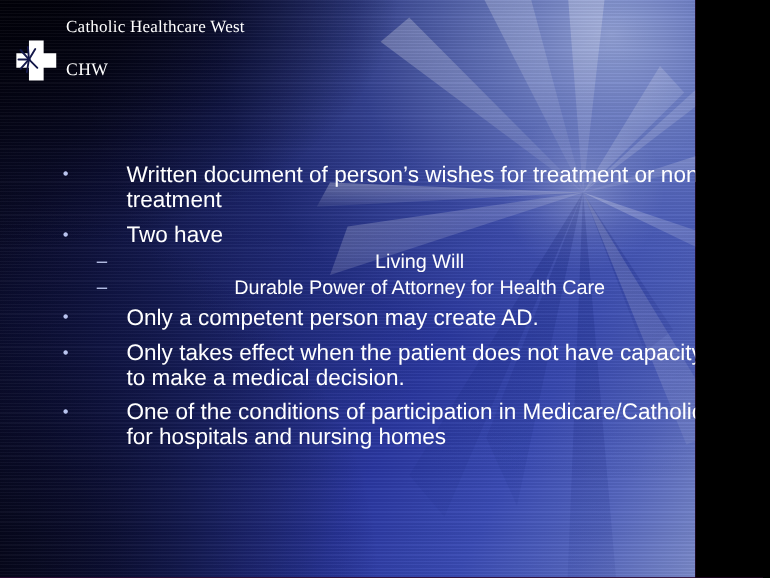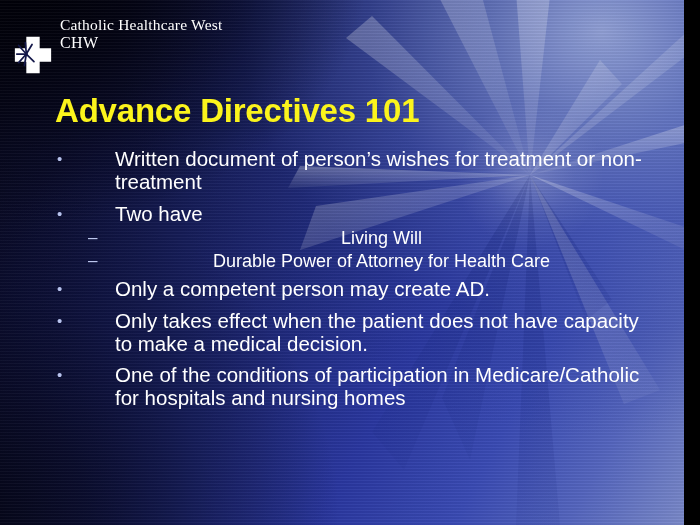--- a/index.html
+++ b/index.html
@@ -2,21 +2,21 @@
 <html><head>
 <meta charset="utf-8">
 <style>
   html, body {
     margin: 0;
     padding: 0;
     background: #000;
   }
   #slide {
     position: relative;
-    width: 684px;
+    width: 632px;
     height: 525px;
     overflow: hidden;
     font-family: "Liberation Sans", sans-serif;
     background: #701a75;
   }
 
   
   .bg-base {
     position: absolute;
     inset: 0;
@@ -105,21 +105,21 @@
     letter-spacing: 0.2px;
     line-height: 1.1;
     white-space: nowrap;
   }
   .logo-line2 {
     font-family: "Liberation Serif", serif;
     font-size: 16px;
     color: #ffffff;
     letter-spacing: 0.4px;
     line-height: 1.25;
-    margin-top: 0;
+    margin-top: 21px;
   }
 
   
   .title {
     position: absolute;
     left: 55px;
     top: 92px;
     font-size: 33px;
     font-weight: bold;
     color: #fbf41c;
@@ -254,21 +254,20 @@
         <line x1="15" y1="21" x2="23" y2="29"></line>
       </g>
       <circle cx="15" cy="21" r="1.6" fill="#14184a"></circle>
     </svg>
     <div class="logo-words">
       <div class="logo-line1">Catholic Healthcare West</div>
       <div class="logo-line2">CHW</div>
     </div>
   </div>
 
-  <div class="title">Advance Directives 101</div>
 
   <div class="body-area">
 
     <div class="bullet">
       <span class="mark">•</span>
       <span class="txt">Written document of person’s wishes for treatment or non-treatment</span>
     </div>
 
     <div class="bullet grp-tight">
       <span class="mark">•</span>

